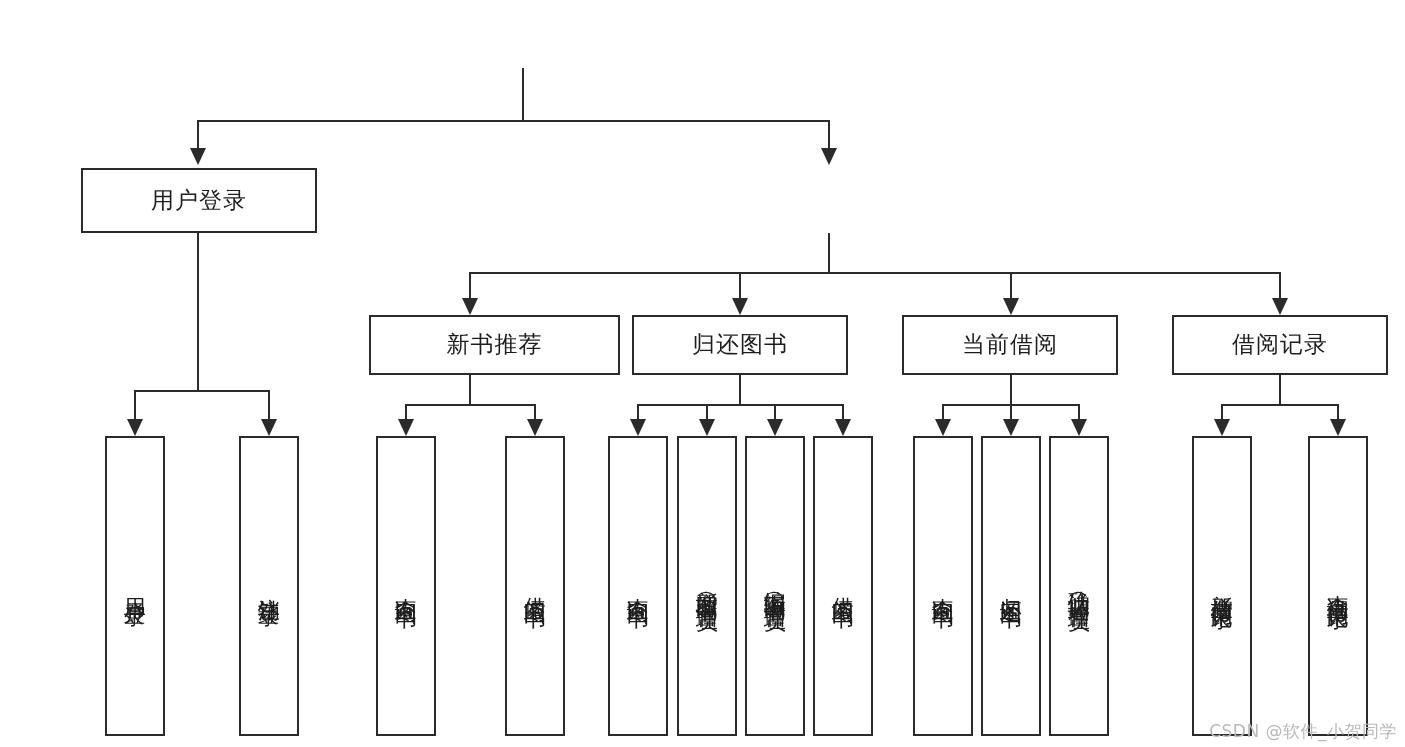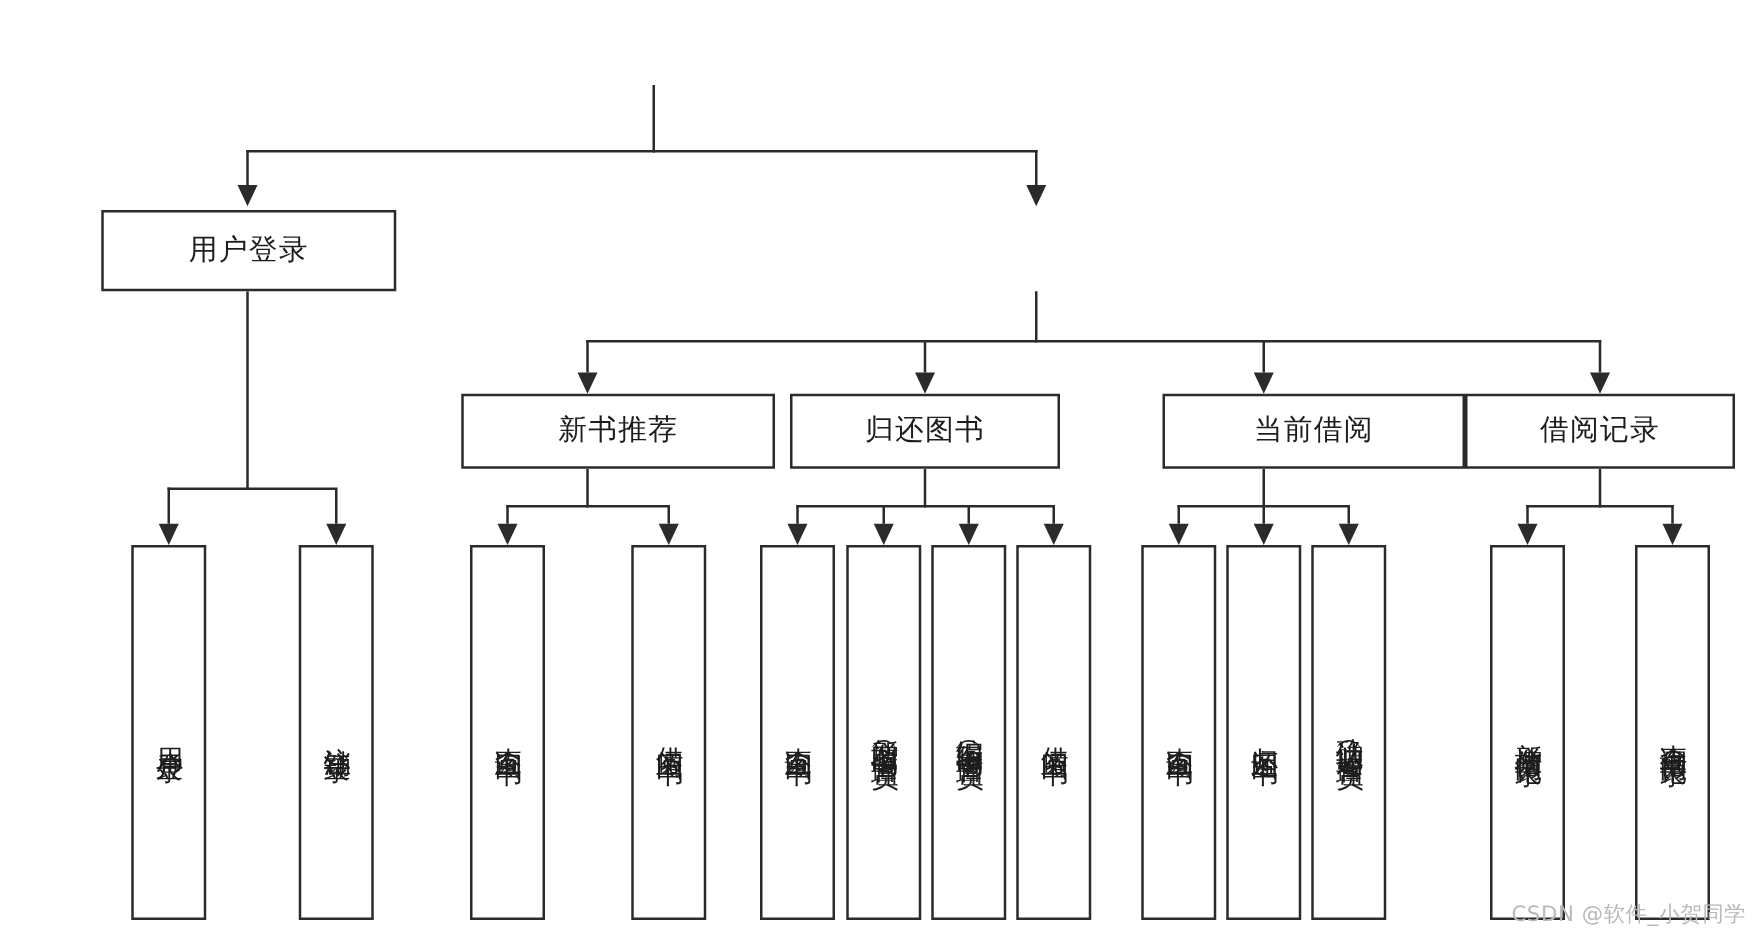--- a/index.html
+++ b/index.html
@@ -117,21 +117,21 @@
   <div class="arrow" style="left:1003px; top:298px;"></div>
   <div class="vline" style="left:1279px; top:272px; width:2px; height:26px;"></div>
   <div class="arrow" style="left:1272px; top:298px;"></div>
 
   <div class="node horiz" style="left:369px; top:315px; width:251px; height:60px;">
     <span>新书推荐</span>
   </div>
   <div class="node horiz" style="left:632px; top:315px; width:216px; height:60px;">
     <span>归还图书</span>
   </div>
-  <div class="node horiz" style="left:902px; top:315px; width:242px; height:60px;margin-left:28px;">
+  <div class="node horiz" style="left:902px; top:315px; width:216px; height:60px;">
     <span>当前借阅</span>
   </div>
   <div class="node horiz" style="left:1172px; top:315px; width:216px; height:60px;">
     <span>借阅记录</span>
   </div>
 
   <div class="vline" style="left:469px; top:375px; width:2px; height:31px;"></div>
   <div class="hline" style="left:405px; top:404px; width:131px; height:2px;"></div>
   <div class="vline" style="left:405px; top:404px; width:2px; height:15px;"></div>
   <div class="arrow" style="left:398px; top:419px;"></div>

